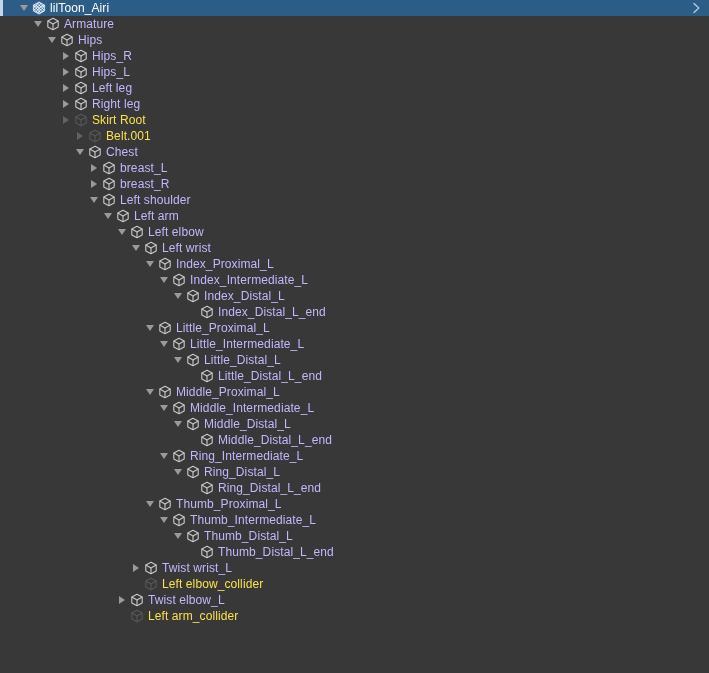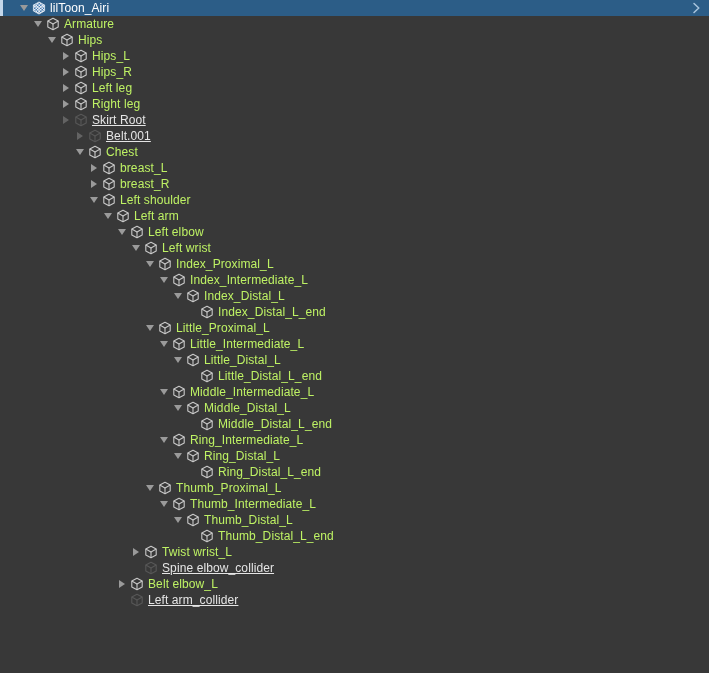--- a/index.html
+++ b/index.html
@@ -97,26 +97,25 @@
   .icon svg {
     display: block;
     width: 16px;
     height: 16px;
   }
   .icon.dim svg { opacity: 0.45; }
 
   .label {
     flex: 0 0 auto;
     font-size: 12px;
-    color: #bef264;
+    color: #c4b5fd;
     letter-spacing: 0.1px;
   }
   .label.dim {
-    color: #e5e5e5;
-    text-decoration: underline;
+    color: #fde047;
   }
   .tree-row.selected .label {
     color: #ffffff;
   }
 
   
   .row-chevron {
     position: absolute;
     right: 7px;
     top: 0;
@@ -193,35 +192,35 @@
         <div class="arrow collapsed">
           <span class="tri"></span>
         </div>
         <div class="icon">
           <svg viewBox="0 0 16 16" xmlns="http://www.w3.org/2000/svg">
             <path d="M8 2.2 L13.2 5.1 L13.2 10.9 L8 13.8 L2.8 10.9 L2.8 5.1 Z" fill="none" stroke="#c8c8c8" stroke-width="1.1" stroke-linejoin="round"></path>
             <path d="M2.8 5.1 L8 8.0 L13.2 5.1" fill="none" stroke="#c8c8c8" stroke-width="1.1" stroke-linejoin="round"></path>
             <path d="M8 8.0 L8 13.8" fill="none" stroke="#c8c8c8" stroke-width="1.1"></path>
           </svg>
         </div>
+        <span class="label">Hips_R</span>
+      </div>
+      <div class="tree-row">
+        <div class="indent" style="width: 60px;"></div>
+        <div class="arrow collapsed">
+          <span class="tri"></span>
+        </div>
+        <div class="icon">
+          <svg viewBox="0 0 16 16" xmlns="http://www.w3.org/2000/svg">
+            <path d="M8 2.2 L13.2 5.1 L13.2 10.9 L8 13.8 L2.8 10.9 L2.8 5.1 Z" fill="none" stroke="#c8c8c8" stroke-width="1.1" stroke-linejoin="round"></path>
+            <path d="M2.8 5.1 L8 8.0 L13.2 5.1" fill="none" stroke="#c8c8c8" stroke-width="1.1" stroke-linejoin="round"></path>
+            <path d="M8 8.0 L8 13.8" fill="none" stroke="#c8c8c8" stroke-width="1.1"></path>
+          </svg>
+        </div>
         <span class="label">Hips_L</span>
-      </div>
-      <div class="tree-row">
-        <div class="indent" style="width: 60px;"></div>
-        <div class="arrow collapsed">
-          <span class="tri"></span>
-        </div>
-        <div class="icon">
-          <svg viewBox="0 0 16 16" xmlns="http://www.w3.org/2000/svg">
-            <path d="M8 2.2 L13.2 5.1 L13.2 10.9 L8 13.8 L2.8 10.9 L2.8 5.1 Z" fill="none" stroke="#c8c8c8" stroke-width="1.1" stroke-linejoin="round"></path>
-            <path d="M2.8 5.1 L8 8.0 L13.2 5.1" fill="none" stroke="#c8c8c8" stroke-width="1.1" stroke-linejoin="round"></path>
-            <path d="M8 8.0 L8 13.8" fill="none" stroke="#c8c8c8" stroke-width="1.1"></path>
-          </svg>
-        </div>
-        <span class="label">Hips_R</span>
       </div>
       <div class="tree-row">
         <div class="indent" style="width: 60px;"></div>
         <div class="arrow collapsed">
           <span class="tri"></span>
         </div>
         <div class="icon">
           <svg viewBox="0 0 16 16" xmlns="http://www.w3.org/2000/svg">
             <path d="M8 2.2 L13.2 5.1 L13.2 10.9 L8 13.8 L2.8 10.9 L2.8 5.1 Z" fill="none" stroke="#c8c8c8" stroke-width="1.1" stroke-linejoin="round"></path>
             <path d="M2.8 5.1 L8 8.0 L13.2 5.1" fill="none" stroke="#c8c8c8" stroke-width="1.1" stroke-linejoin="round"></path>
@@ -472,20 +471,34 @@
         <div class="icon">
           <svg viewBox="0 0 16 16" xmlns="http://www.w3.org/2000/svg">
             <path d="M8 2.2 L13.2 5.1 L13.2 10.9 L8 13.8 L2.8 10.9 L2.8 5.1 Z" fill="none" stroke="#c8c8c8" stroke-width="1.1" stroke-linejoin="round"></path>
             <path d="M2.8 5.1 L8 8.0 L13.2 5.1" fill="none" stroke="#c8c8c8" stroke-width="1.1" stroke-linejoin="round"></path>
             <path d="M8 8.0 L8 13.8" fill="none" stroke="#c8c8c8" stroke-width="1.1"></path>
           </svg>
         </div>
         <span class="label">Little_Distal_L_end</span>
       </div>
       <div class="tree-row">
+        <div class="indent" style="width: 144px;"></div>
+        <div class="arrow expanded">
+          <span class="tri"></span>
+        </div>
+        <div class="icon">
+          <svg viewBox="0 0 16 16" xmlns="http://www.w3.org/2000/svg">
+            <path d="M8 2.2 L13.2 5.1 L13.2 10.9 L8 13.8 L2.8 10.9 L2.8 5.1 Z" fill="none" stroke="#c8c8c8" stroke-width="1.1" stroke-linejoin="round"></path>
+            <path d="M2.8 5.1 L8 8.0 L13.2 5.1" fill="none" stroke="#c8c8c8" stroke-width="1.1" stroke-linejoin="round"></path>
+            <path d="M8 8.0 L8 13.8" fill="none" stroke="#c8c8c8" stroke-width="1.1"></path>
+          </svg>
+        </div>
+        <span class="label">Middle_Proximal_L</span>
+      </div>
+      <div class="tree-row">
         <div class="indent" style="width: 158px;"></div>
         <div class="arrow expanded">
           <span class="tri"></span>
         </div>
         <div class="icon">
           <svg viewBox="0 0 16 16" xmlns="http://www.w3.org/2000/svg">
             <path d="M8 2.2 L13.2 5.1 L13.2 10.9 L8 13.8 L2.8 10.9 L2.8 5.1 Z" fill="none" stroke="#c8c8c8" stroke-width="1.1" stroke-linejoin="round"></path>
             <path d="M2.8 5.1 L8 8.0 L13.2 5.1" fill="none" stroke="#c8c8c8" stroke-width="1.1" stroke-linejoin="round"></path>
             <path d="M8 8.0 L8 13.8" fill="none" stroke="#c8c8c8" stroke-width="1.1"></path>
           </svg>
@@ -629,35 +642,35 @@
       <div class="tree-row">
         <div class="indent" style="width: 130px;"></div>
         <div class="arrow leaf dim"></div>
         <div class="icon dim">
           <svg viewBox="0 0 16 16" xmlns="http://www.w3.org/2000/svg">
             <path d="M8 2.2 L13.2 5.1 L13.2 10.9 L8 13.8 L2.8 10.9 L2.8 5.1 Z" fill="none" stroke="#7c7c7c" stroke-width="1.1" stroke-linejoin="round"></path>
             <path d="M2.8 5.1 L8 8.0 L13.2 5.1" fill="none" stroke="#7c7c7c" stroke-width="1.1" stroke-linejoin="round"></path>
             <path d="M8 8.0 L8 13.8" fill="none" stroke="#7c7c7c" stroke-width="1.1"></path>
           </svg>
         </div>
-        <span class="label dim">Spine elbow_collider</span>
+        <span class="label dim">Left elbow_collider</span>
       </div>
       <div class="tree-row">
         <div class="indent" style="width: 116px;"></div>
         <div class="arrow collapsed">
           <span class="tri"></span>
         </div>
         <div class="icon">
           <svg viewBox="0 0 16 16" xmlns="http://www.w3.org/2000/svg">
             <path d="M8 2.2 L13.2 5.1 L13.2 10.9 L8 13.8 L2.8 10.9 L2.8 5.1 Z" fill="none" stroke="#c8c8c8" stroke-width="1.1" stroke-linejoin="round"></path>
             <path d="M2.8 5.1 L8 8.0 L13.2 5.1" fill="none" stroke="#c8c8c8" stroke-width="1.1" stroke-linejoin="round"></path>
             <path d="M8 8.0 L8 13.8" fill="none" stroke="#c8c8c8" stroke-width="1.1"></path>
           </svg>
         </div>
-        <span class="label">Belt elbow_L</span>
+        <span class="label">Twist elbow_L</span>
       </div>
       <div class="tree-row">
         <div class="indent" style="width: 116px;"></div>
         <div class="arrow leaf dim"></div>
         <div class="icon dim">
           <svg viewBox="0 0 16 16" xmlns="http://www.w3.org/2000/svg">
             <path d="M8 2.2 L13.2 5.1 L13.2 10.9 L8 13.8 L2.8 10.9 L2.8 5.1 Z" fill="none" stroke="#7c7c7c" stroke-width="1.1" stroke-linejoin="round"></path>
             <path d="M2.8 5.1 L8 8.0 L13.2 5.1" fill="none" stroke="#7c7c7c" stroke-width="1.1" stroke-linejoin="round"></path>
             <path d="M8 8.0 L8 13.8" fill="none" stroke="#7c7c7c" stroke-width="1.1"></path>
           </svg>

